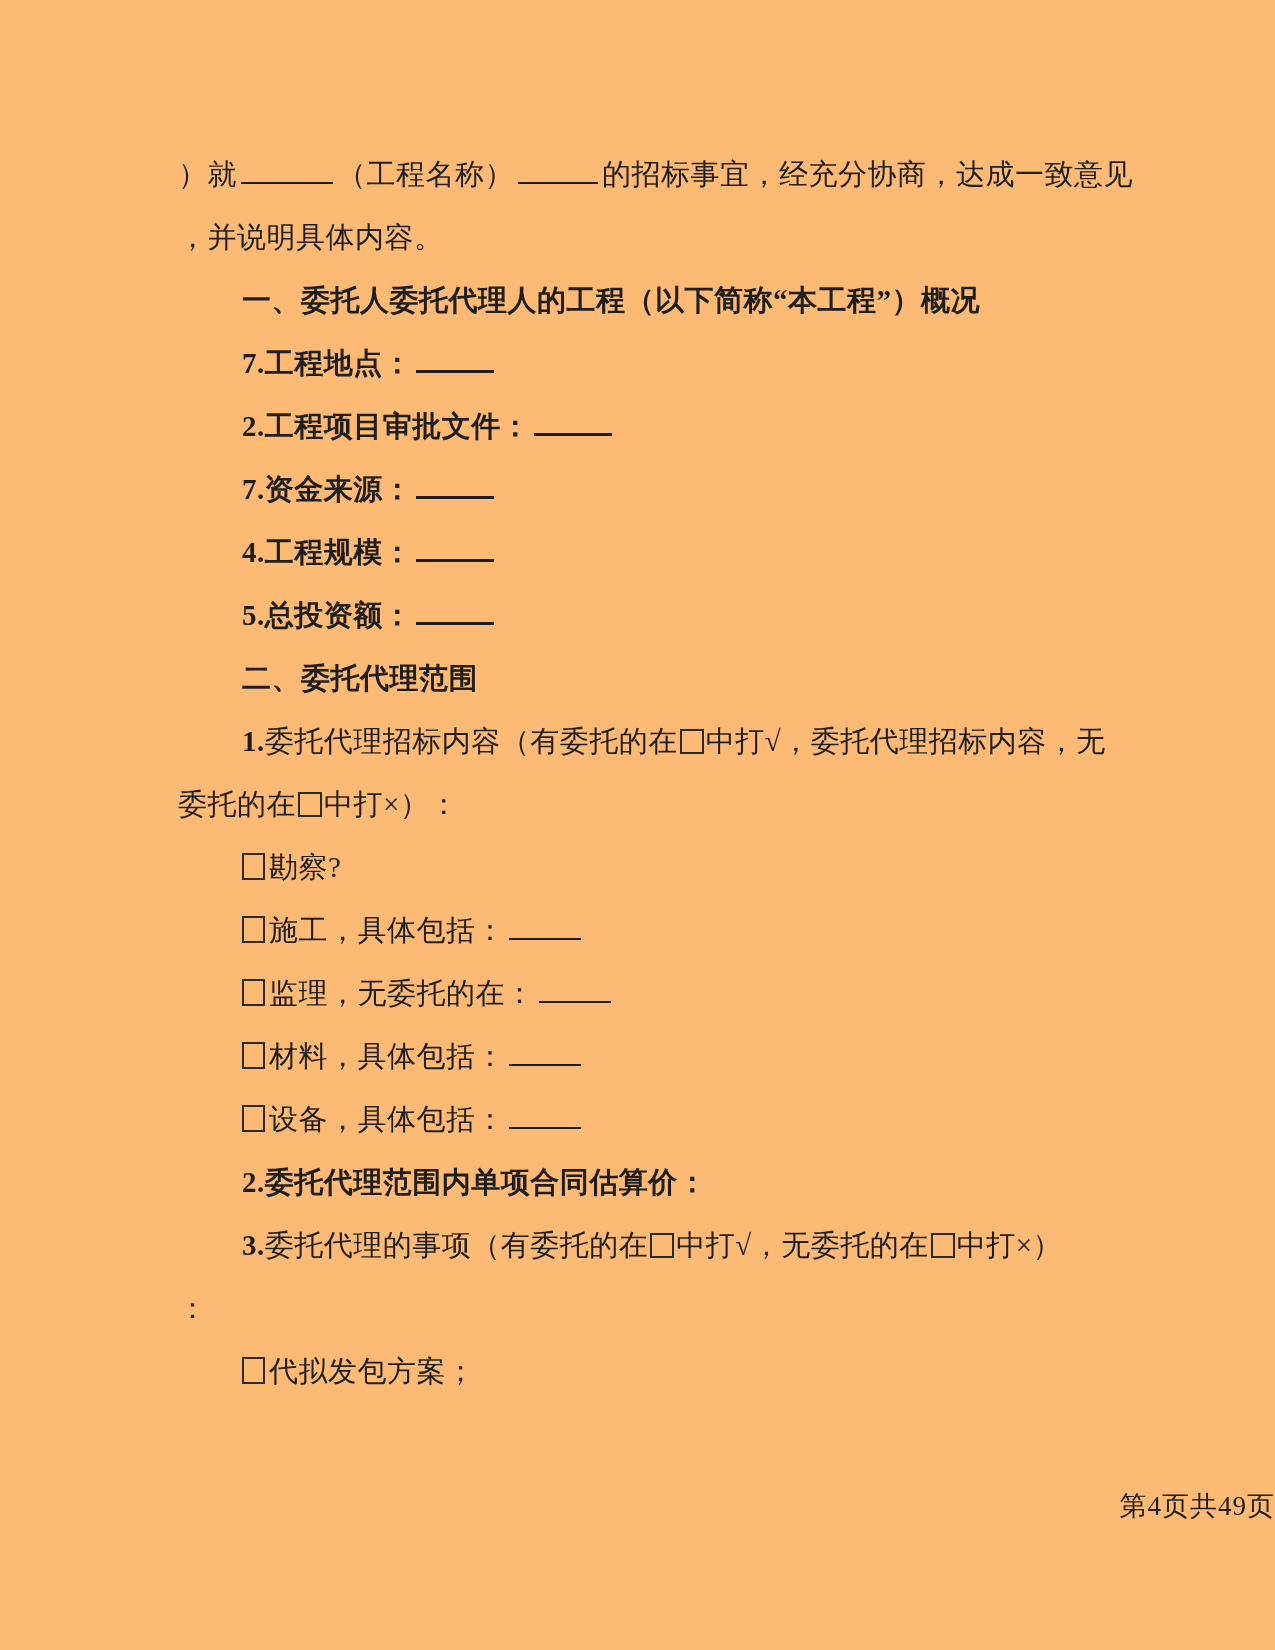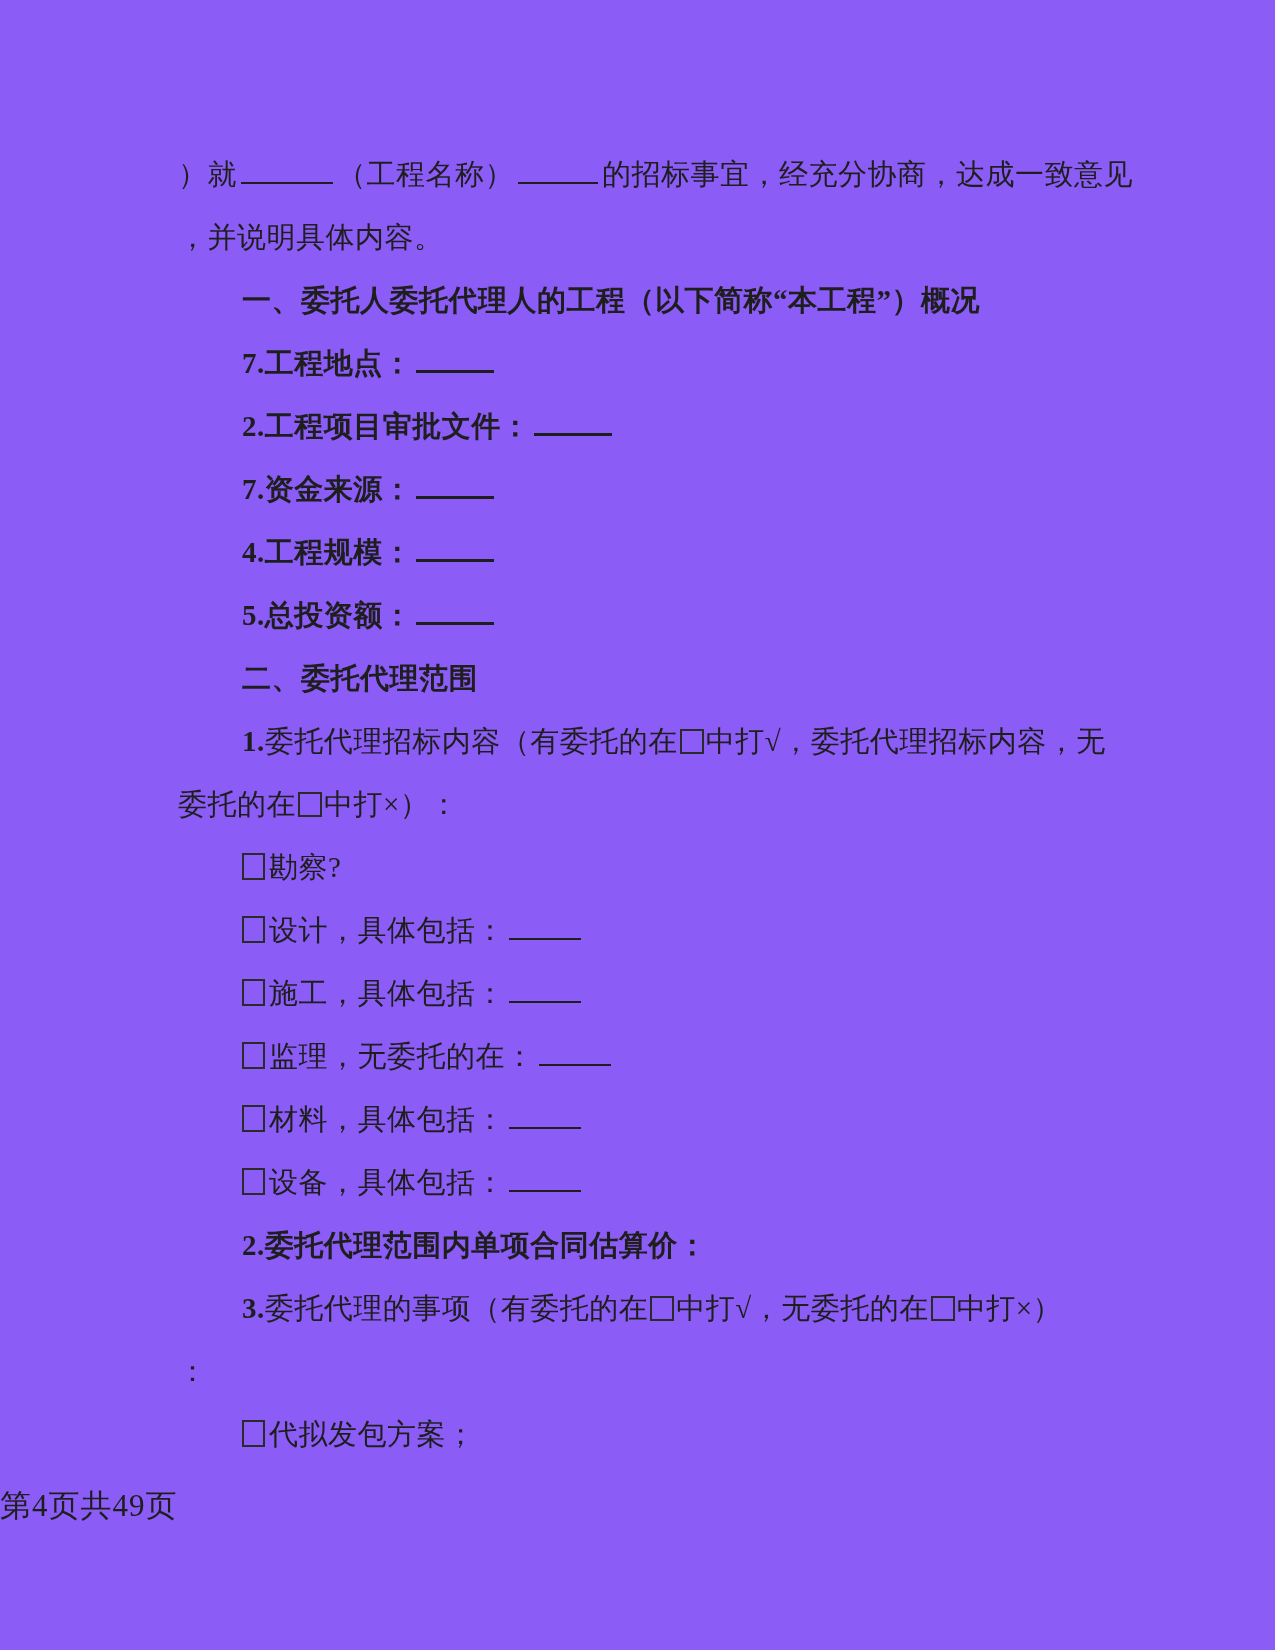--- a/index.html
+++ b/index.html
@@ -4,21 +4,21 @@
 <style>
   html, body {
     margin: 0;
     padding: 0;
     background: #ffffff;
   }
   .page {
     position: relative;
     width: 1275px;
     height: 1650px;
-    background: #8b5cf6;
+    background: #fdba74;
     overflow: hidden;
     font-family: "Liberation Serif", "DejaVu Serif", serif;
     color: #1e1e1e;
   }
   .doc-body {
     position: absolute;
     top: 143px;
     left: 178px;
     right: 170px;
   }
@@ -55,22 +55,22 @@
     border: 2px solid #2a2a2a;
     box-sizing: border-box;
     vertical-align: -3px;
     margin: 0 2px;
   }
   .footer {
     position: absolute;
     top: 1476px;
     left: 0;
     width: 100%;
-    text-align: left;
-    font-size: 31px;
+    text-align: right;
+    font-size: 27px;
     line-height: 60px;
     letter-spacing: 1px;
   }
 </style>
 </head>
 <body>
 
 <div class="page">
   <div class="doc-body">
       <div class="line"><span>）就</span><span class="blank" style="width: 92px;"></span><span>（工程名称）</span><span class="blank" style="width: 80px;"></span><span>的招标事宜，经充分协商，达成一致意见</span></div>
@@ -78,21 +78,20 @@
       <div class="line indent bold"><span>一、委托人委托代理人的工程（以下简称“本工程”）概况</span></div>
       <div class="line indent bold"><span>7.工程地点：</span><span class="blank" style="width: 78px;"></span></div>
       <div class="line indent bold"><span>2.工程项目审批文件：</span><span class="blank" style="width: 78px;"></span></div>
       <div class="line indent bold"><span>7.资金来源：</span><span class="blank" style="width: 78px;"></span></div>
       <div class="line indent bold"><span>4.工程规模：</span><span class="blank" style="width: 78px;"></span></div>
       <div class="line indent bold"><span>5.总投资额：</span><span class="blank" style="width: 78px;"></span></div>
       <div class="line indent bold"><span>二、委托代理范围</span></div>
       <div class="line indent"><span class="bold">1.</span><span>委托代理招标内容（有委托的在</span><span class="box"></span><span>中打√，委托代理招标内容，无</span></div>
       <div class="line"><span>委托的在</span><span class="box"></span><span>中打×）：</span></div>
       <div class="line indent"><span class="checkbox"></span><span>勘察?</span></div>
-      <div class="line indent"><span class="checkbox"></span><span>设计，具体包括：</span><span class="blank" style="width: 72px;"></span></div>
       <div class="line indent"><span class="checkbox"></span><span>施工，具体包括：</span><span class="blank" style="width: 72px;"></span></div>
       <div class="line indent"><span class="checkbox"></span><span>监理，无委托的在：</span><span class="blank" style="width: 72px;"></span></div>
       <div class="line indent"><span class="checkbox"></span><span>材料，具体包括：</span><span class="blank" style="width: 72px;"></span></div>
       <div class="line indent"><span class="checkbox"></span><span>设备，具体包括：</span><span class="blank" style="width: 72px;"></span></div>
       <div class="line indent bold"><span>2.委托代理范围内单项合同估算价：</span></div>
       <div class="line indent"><span class="bold">3.</span><span>委托代理的事项（有委托的在</span><span class="box"></span><span>中打√，无委托的在</span><span class="box"></span><span>中打×）</span></div>
       <div class="line"><span>：</span></div>
       <div class="line indent"><span class="checkbox"></span><span>代拟发包方案；</span></div>
     </div>
   <div class="footer">第4页共49页</div>

